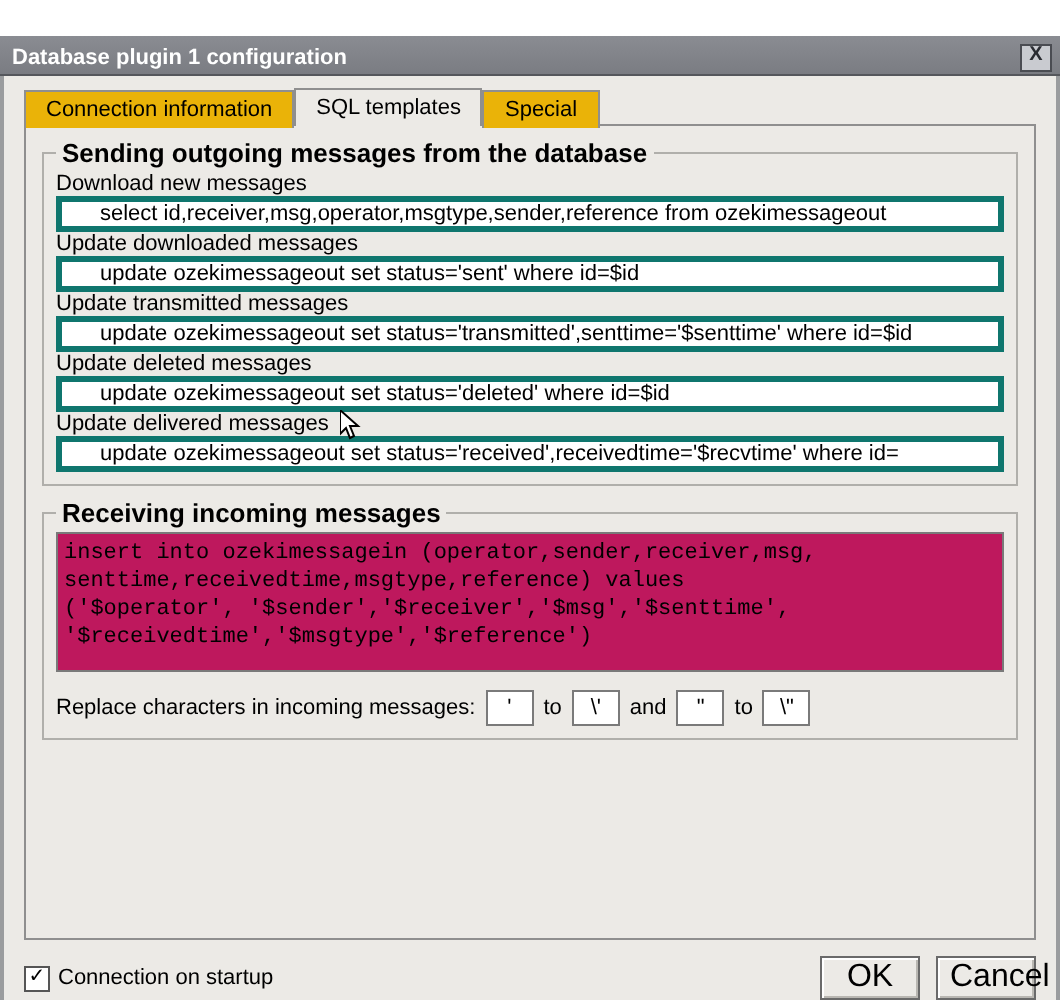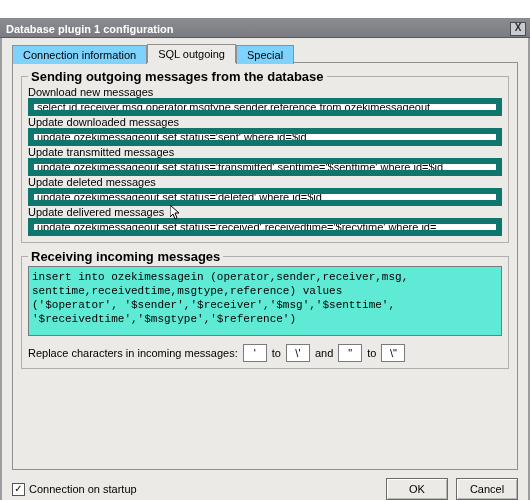--- a/index.html
+++ b/index.html
@@ -58,21 +58,21 @@
     position: relative;
     cursor: pointer;
   }
   .tab.active {
     background: #eceae6;
     font-weight: normal;
     z-index: 2;
     border-top: 1px solid #8f8f8f;
   }
   .tab.inactive {
-    background: #7dd3fc;
+    background: #eab308;
     top: 1px;
   }
   .tab-panel {
     border: 1px solid #8f8f8f;
     border-top: 1px solid #8f8f8f;
     margin-top: -1px;
     padding: 4px 8px 6px 8px;
     background: #eceae6;
     height: 408px;
   }
@@ -88,37 +88,37 @@
   }
   .field-label {
     font-size: 11px;
     margin-top: 0;
     display: block;
   }
   .sql-input {
     width: 100%;
     font-family: Tahoma, Arial, sans-serif;
     font-size: 11px;
-    border: 6px solid #0f766e;
-    padding: 2px 3px;
+    border: 3px solid #0f766e;
+    padding: 2px 19px;
     height: 18px;
     background: #fff;
     overflow: hidden;
     white-space: nowrap;
   }
   textarea.incoming {
     width: 100%;
     height: 70px;
     font-family: "Courier New", monospace;
     font-size: 11px;
     border: 1px solid #7a7a7a;
     padding: 3px;
     resize: none;
     overflow-y: scroll;
-    background: #5eead4;
+    background: #be185d;
     line-height: 14px;
   }
   .replace-row {
     display: flex;
     align-items: center;
     gap: 5px;
     margin-top: 6px;
     font-size: 11px;
   }
   .replace-row input {
@@ -150,45 +150,45 @@
     align-items: center;
     justify-content: center;
     font-size: 10px;
     line-height: 10px;
   }
   .buttons {
     display: flex;
     gap: 8px;
   }
   .dlg-btn {
-    width: 62px;
+    width: 50px;
     height: 22px;
     background: #eceae6;
     border: 1px solid #6a6a6a;
-    font-size: 11px;
+    font-size: 16px;
     cursor: pointer;
     box-shadow: 1px 1px 0 #fff inset, -1px -1px 0 #b9b7b2 inset;
   }
   svg.cursor-svg{
     position:absolute;
     pointer-events:none;
   }
 </style>
 </head>
 <body>
 
 <div class="titlebar">
   <span>Database plugin 1 configuration</span>
   <span class="close-btn">X</span>
 </div>
 
 <div class="dialog-body">
   <div class="tabs">
     <div class="tab inactive">Connection information</div>
-    <div class="tab active">SQL outgoing</div>
+    <div class="tab active">SQL templates</div>
     <div class="tab inactive">Special</div>
   </div>
 
   <div class="tab-panel">
 
     <fieldset class="group">
       <legend>Sending outgoing messages from the database</legend>
 
       <span class="field-label">Download new messages</span>
       <input class="sql-input" value="select id,receiver,msg,operator,msgtype,sender,reference from ozekimessageout" style="">

